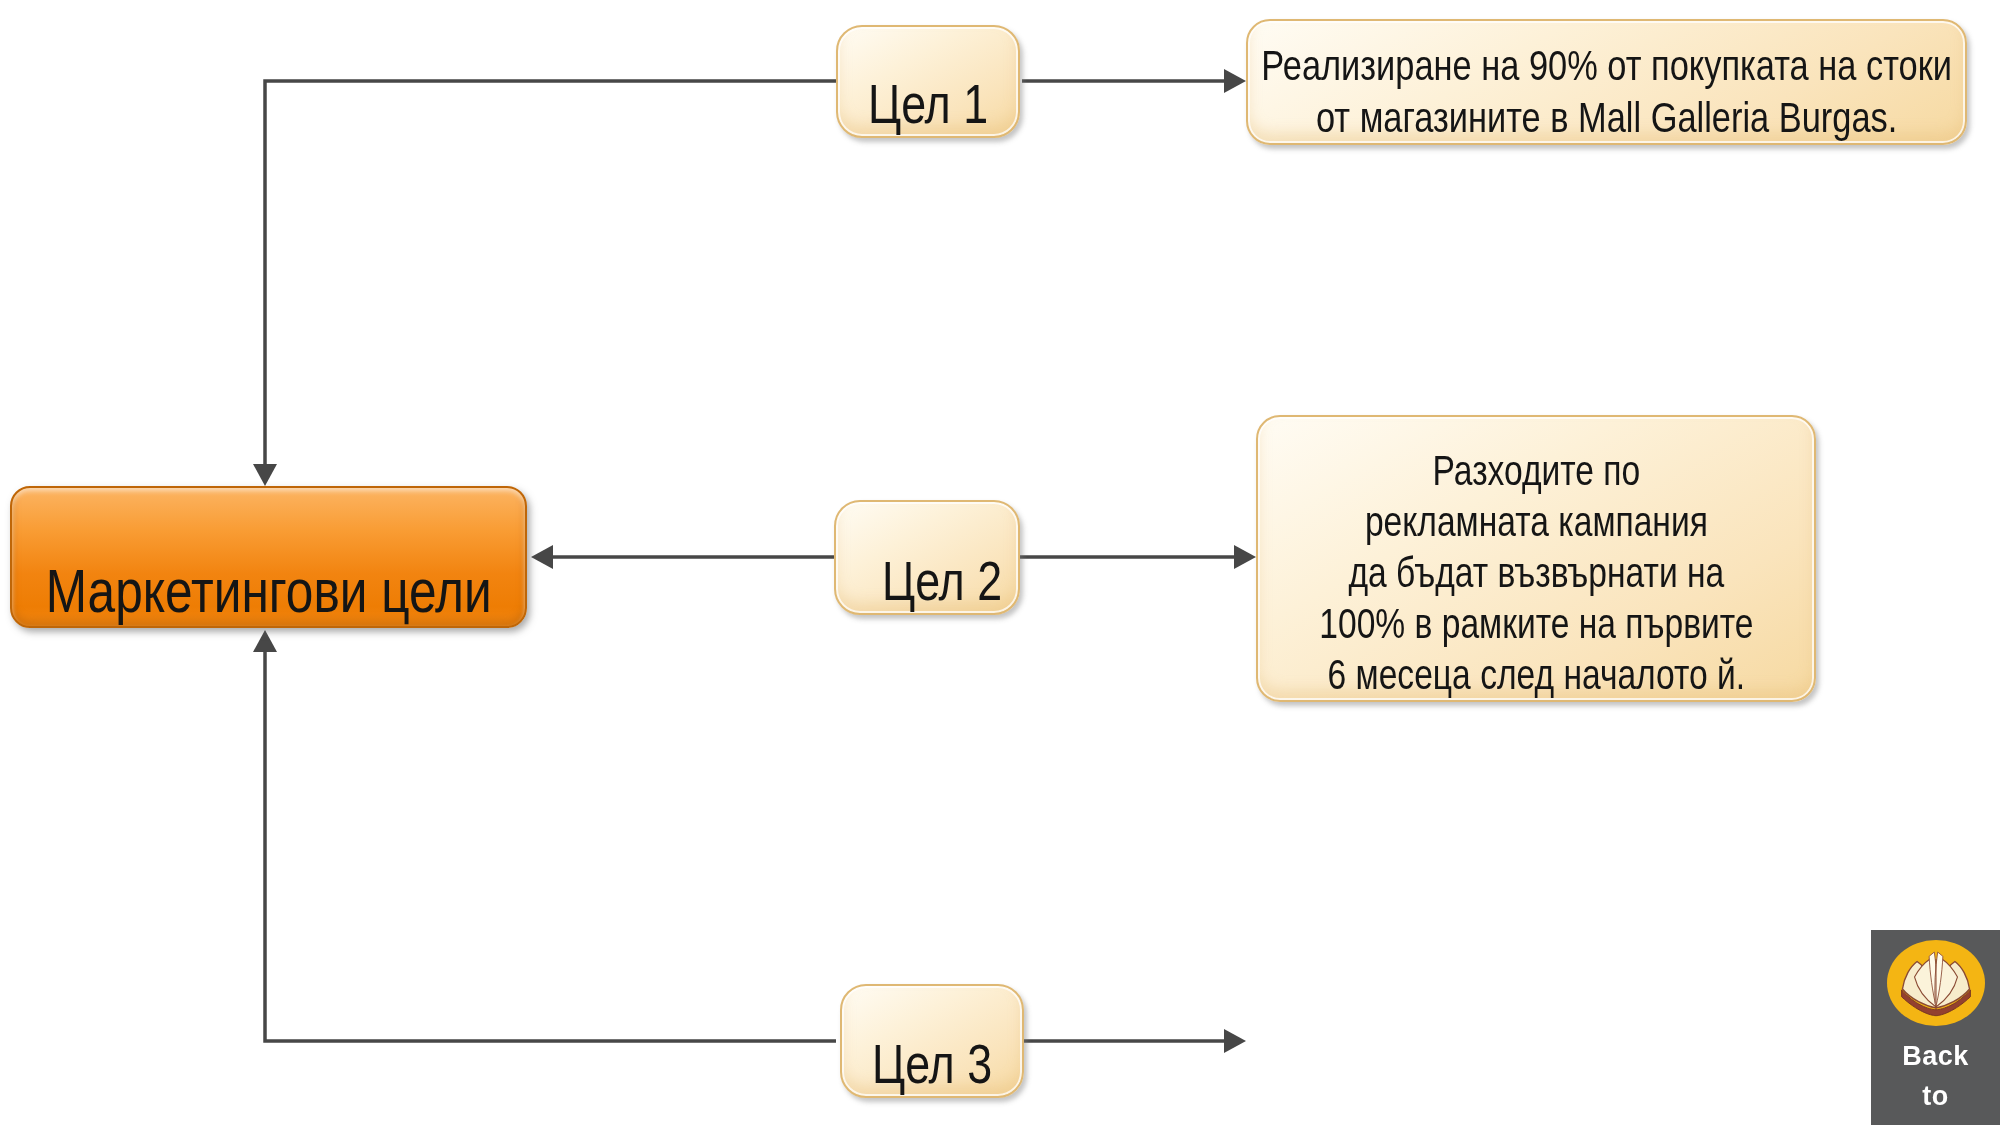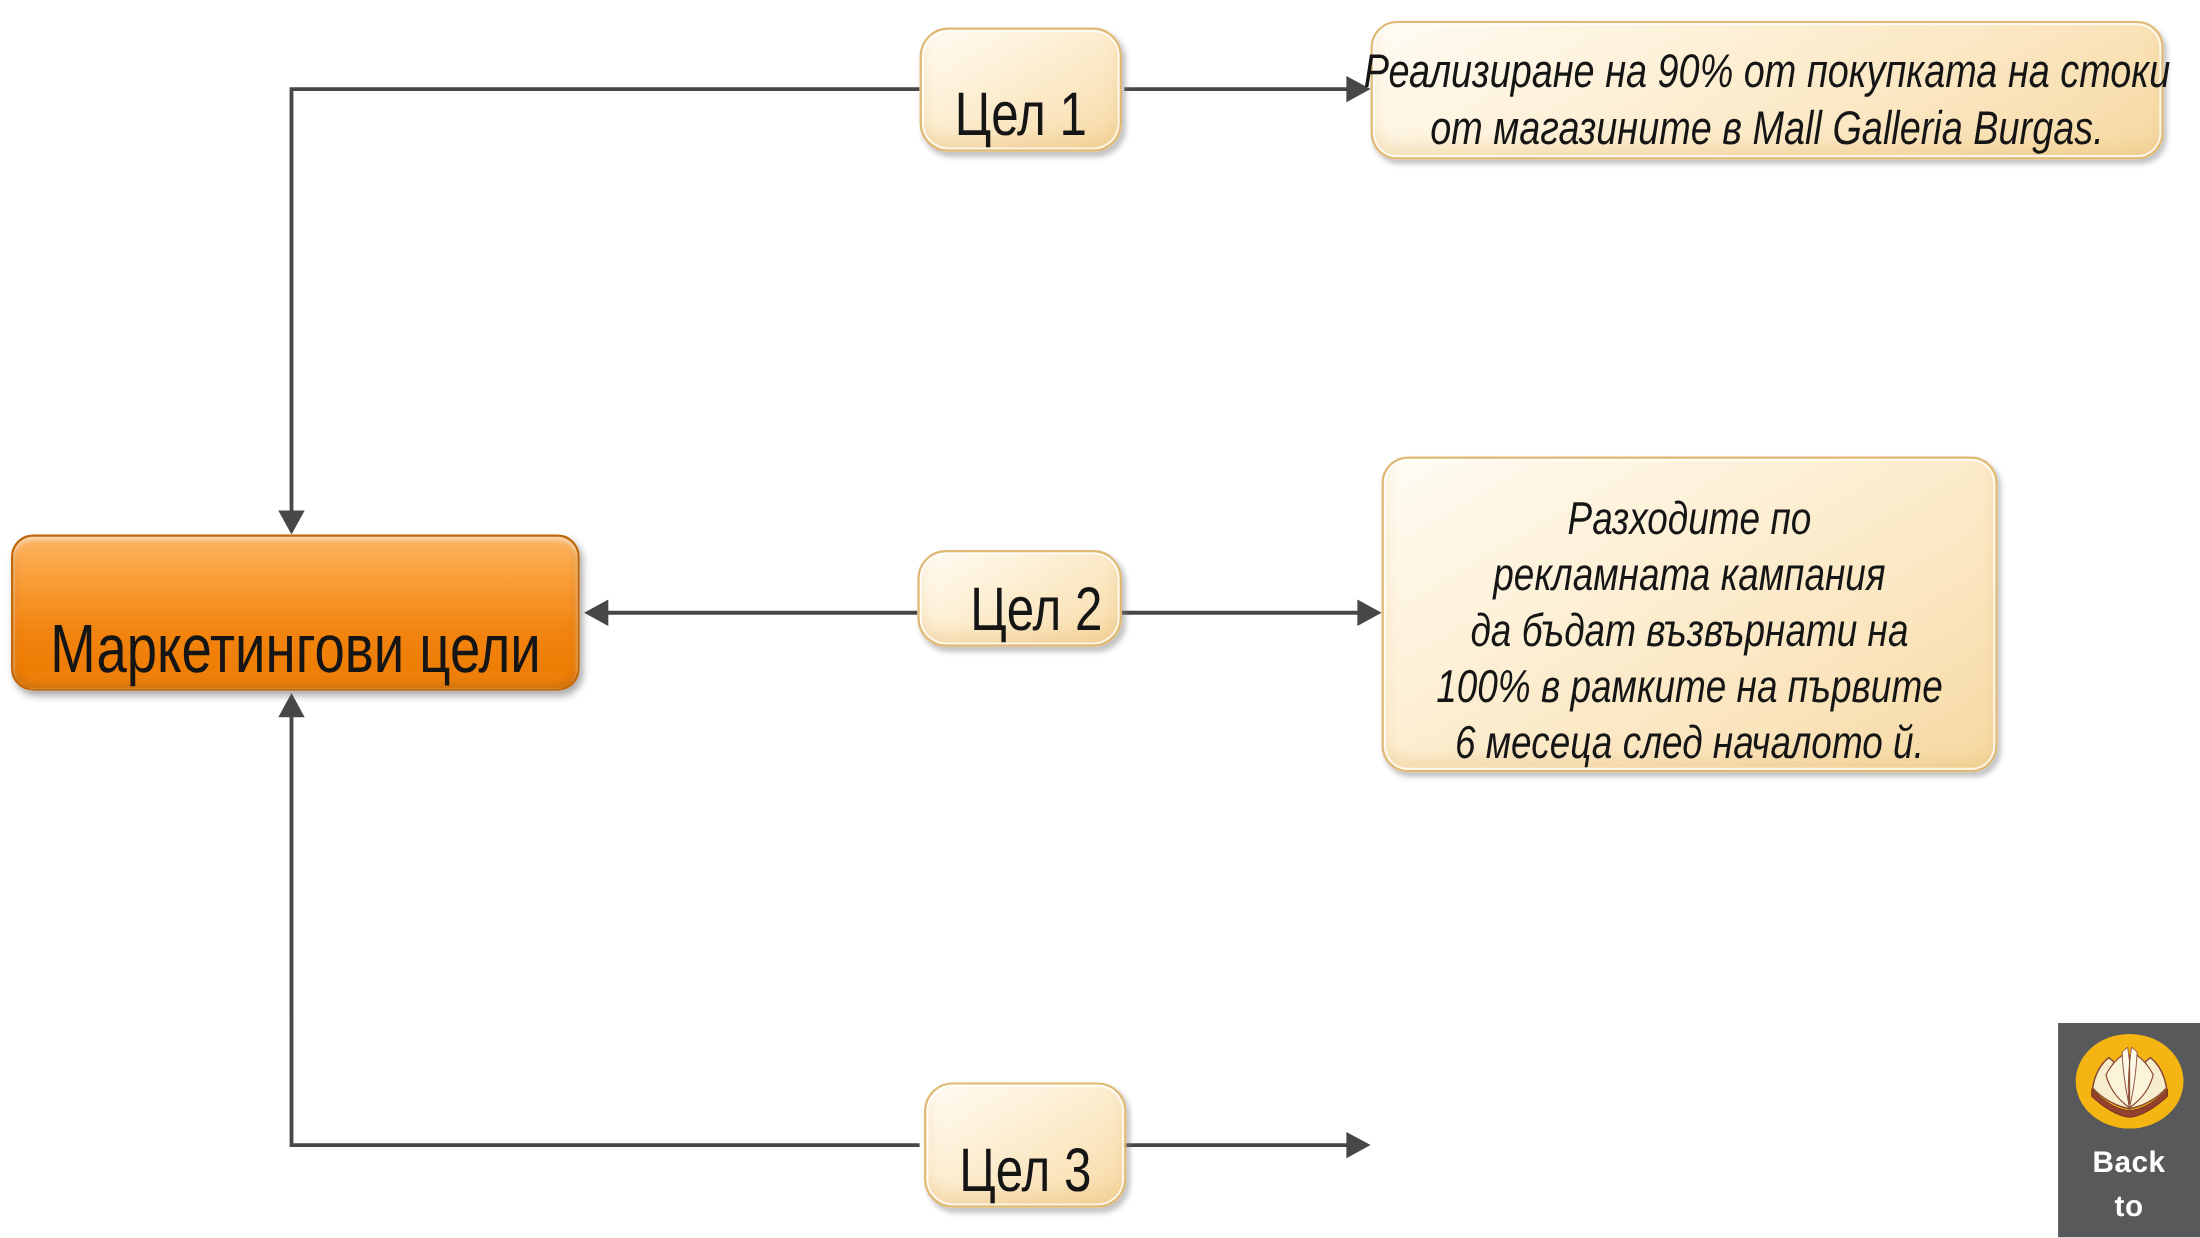--- a/index.html
+++ b/index.html
@@ -31,25 +31,25 @@
 
   
   .goal,.desc{
     background:linear-gradient(150deg,#FFFCF4 0%,#FDF1D8 35%,#FAE4BC 72%,#F6D9A1 100%);
     border:2px solid var(--node-border,#DFB873);
     box-shadow:inset 0 0 0 2px rgba(255,255,255,0.75),
                inset 0 -10px 14px rgba(229,186,116,0.35),
                3px 4px 5px rgba(125,125,125,0.45);
   }
   .goal{border-radius:26px;font-size:56px;}
-  .desc{border-radius:24px;font-style:italic;}
+  .desc{border-radius:24px;}
   .desc .squish{font-size:43px;line-height:52px;}
 
   .goal-1{left:836px;top:25px;width:184px;height:113px;}
-  .goal-2{left:834px;top:500px;width:186px;height:88px;padding-left:31px;}
+  .goal-2{left:834px;top:500px;width:186px;height:115px;padding-left:31px;}
   .goal-3{left:840px;top:984px;width:184px;height:114px;}
 
   .desc-1{left:1246px;top:19px;width:721px;height:126px;}
   .desc-2{left:1256px;top:415px;width:560px;height:287px;}
   .desc-2 .squish{font-size:42px;line-height:51px;}
   .desc-3{left:1246px;top:978px;width:588px;height:126px;}
 
   
   .main-node{
     left:10px;top:486px;width:517px;height:142px;border-radius:20px;

